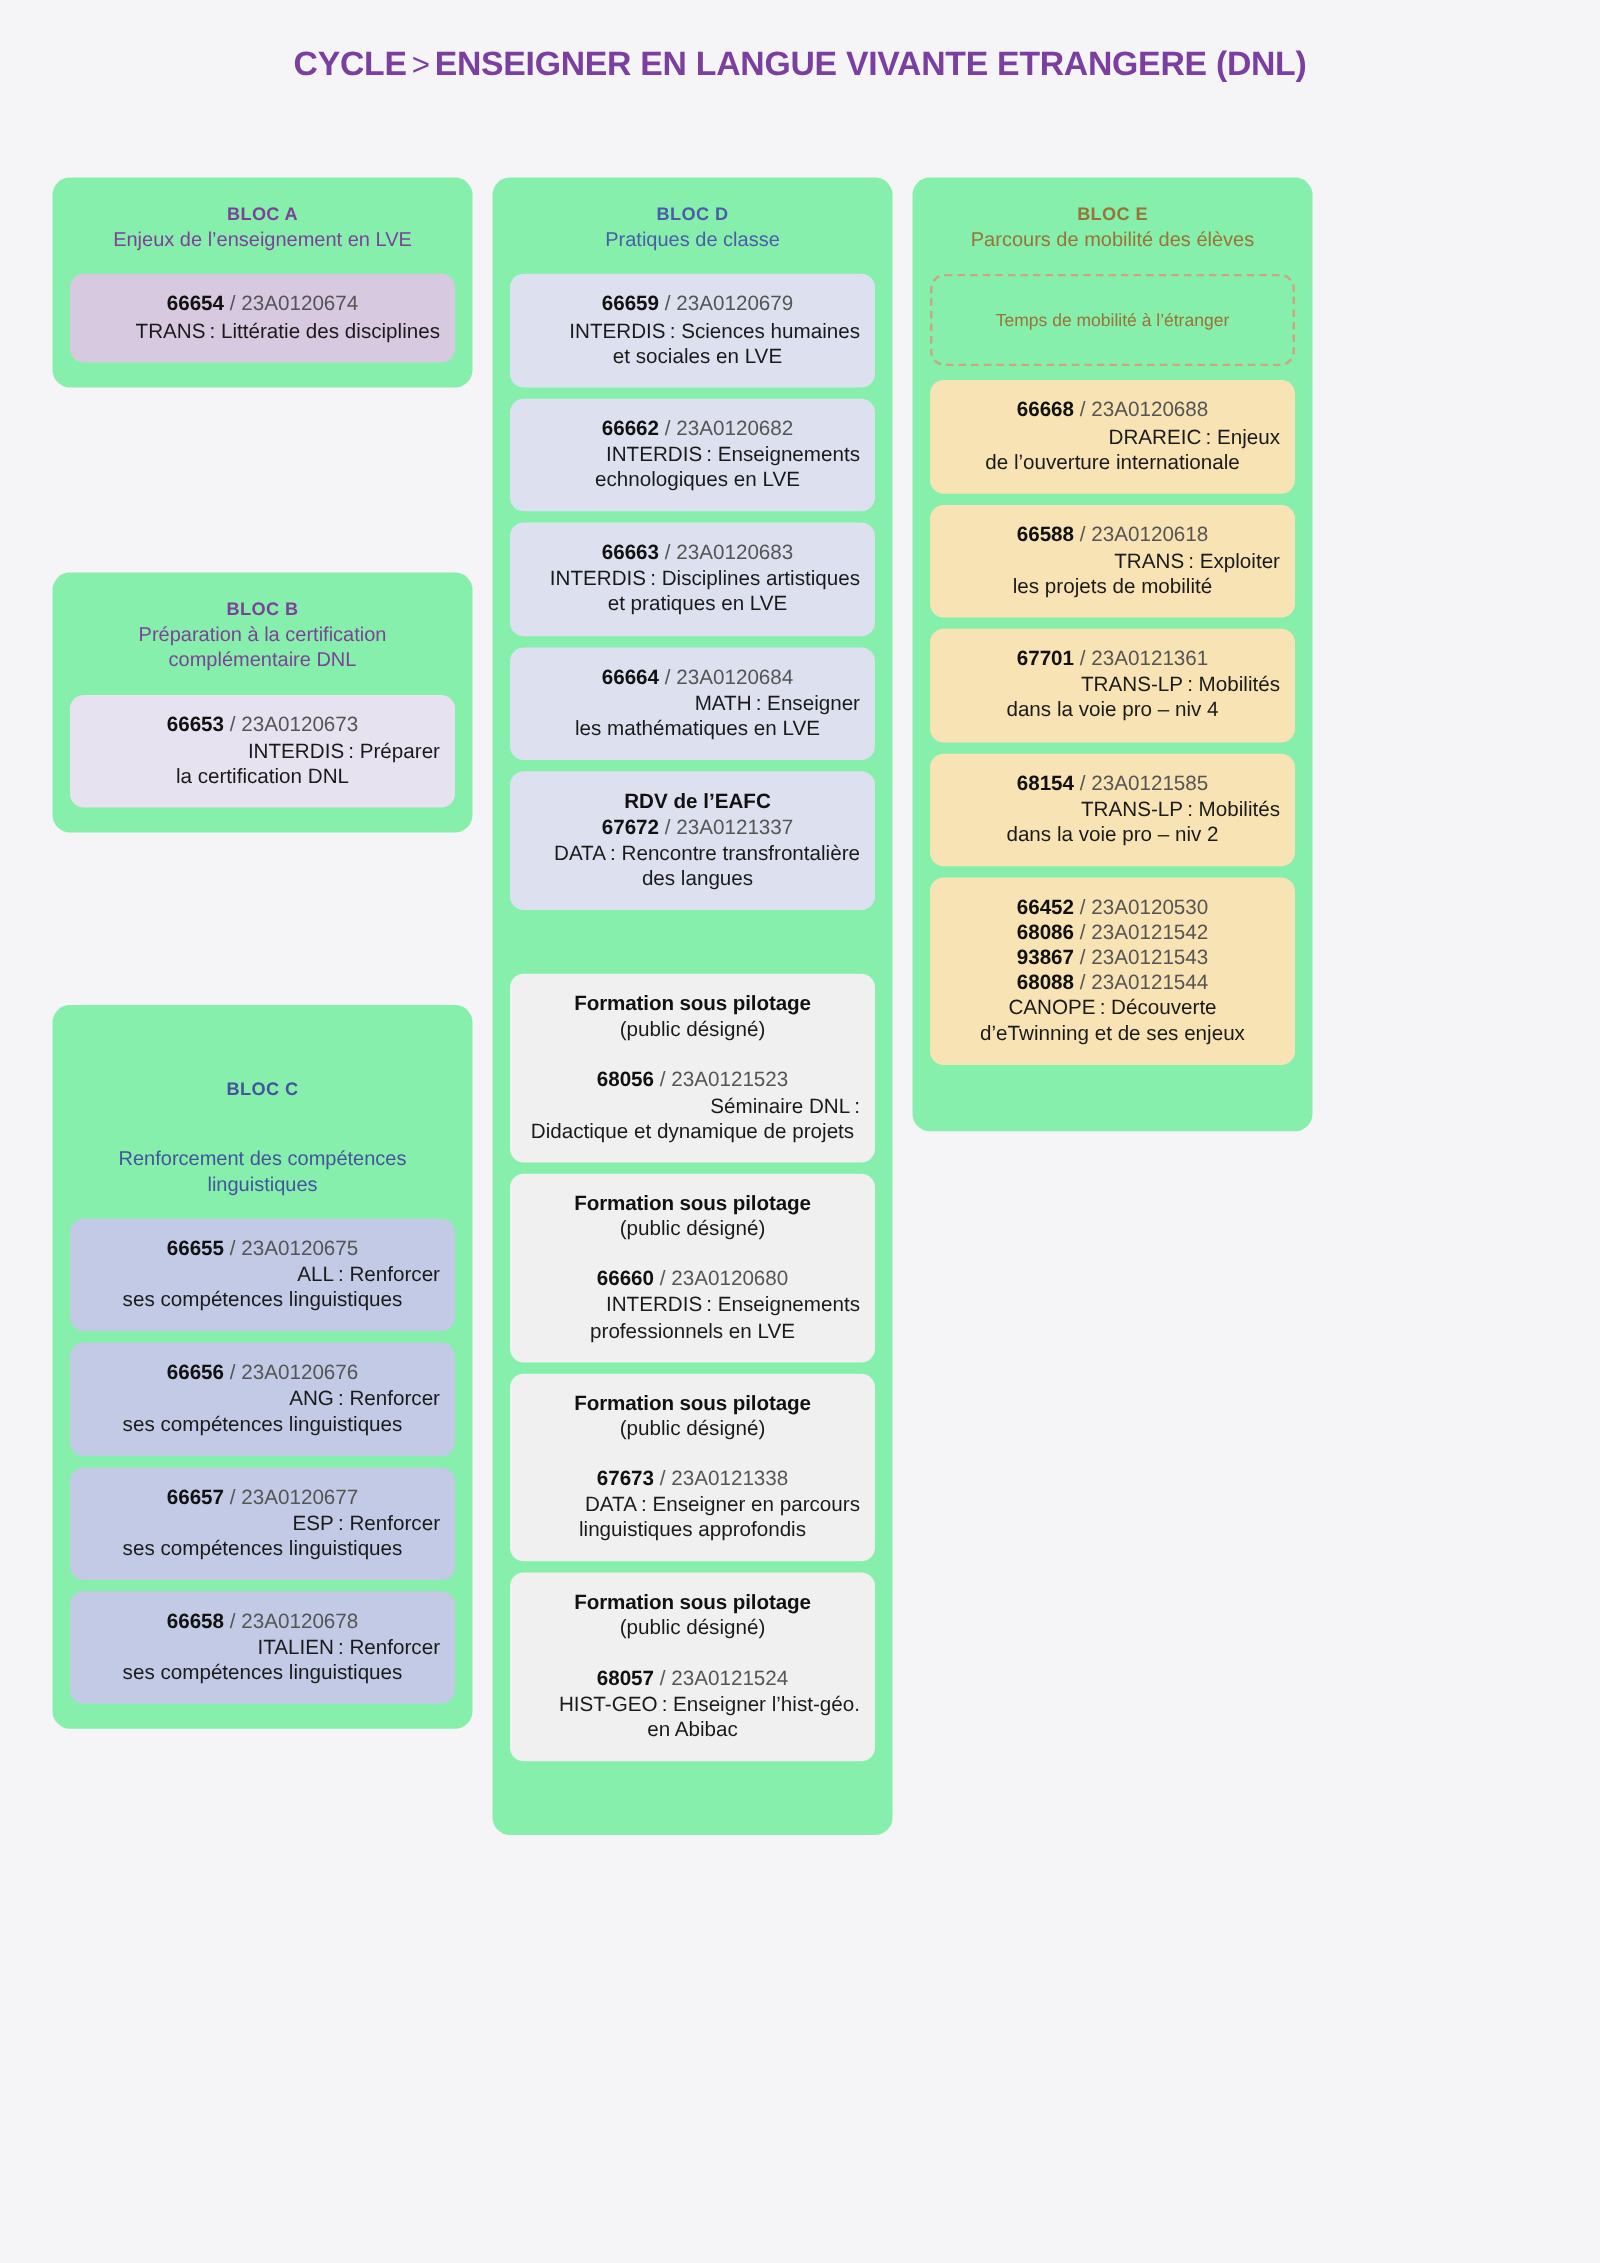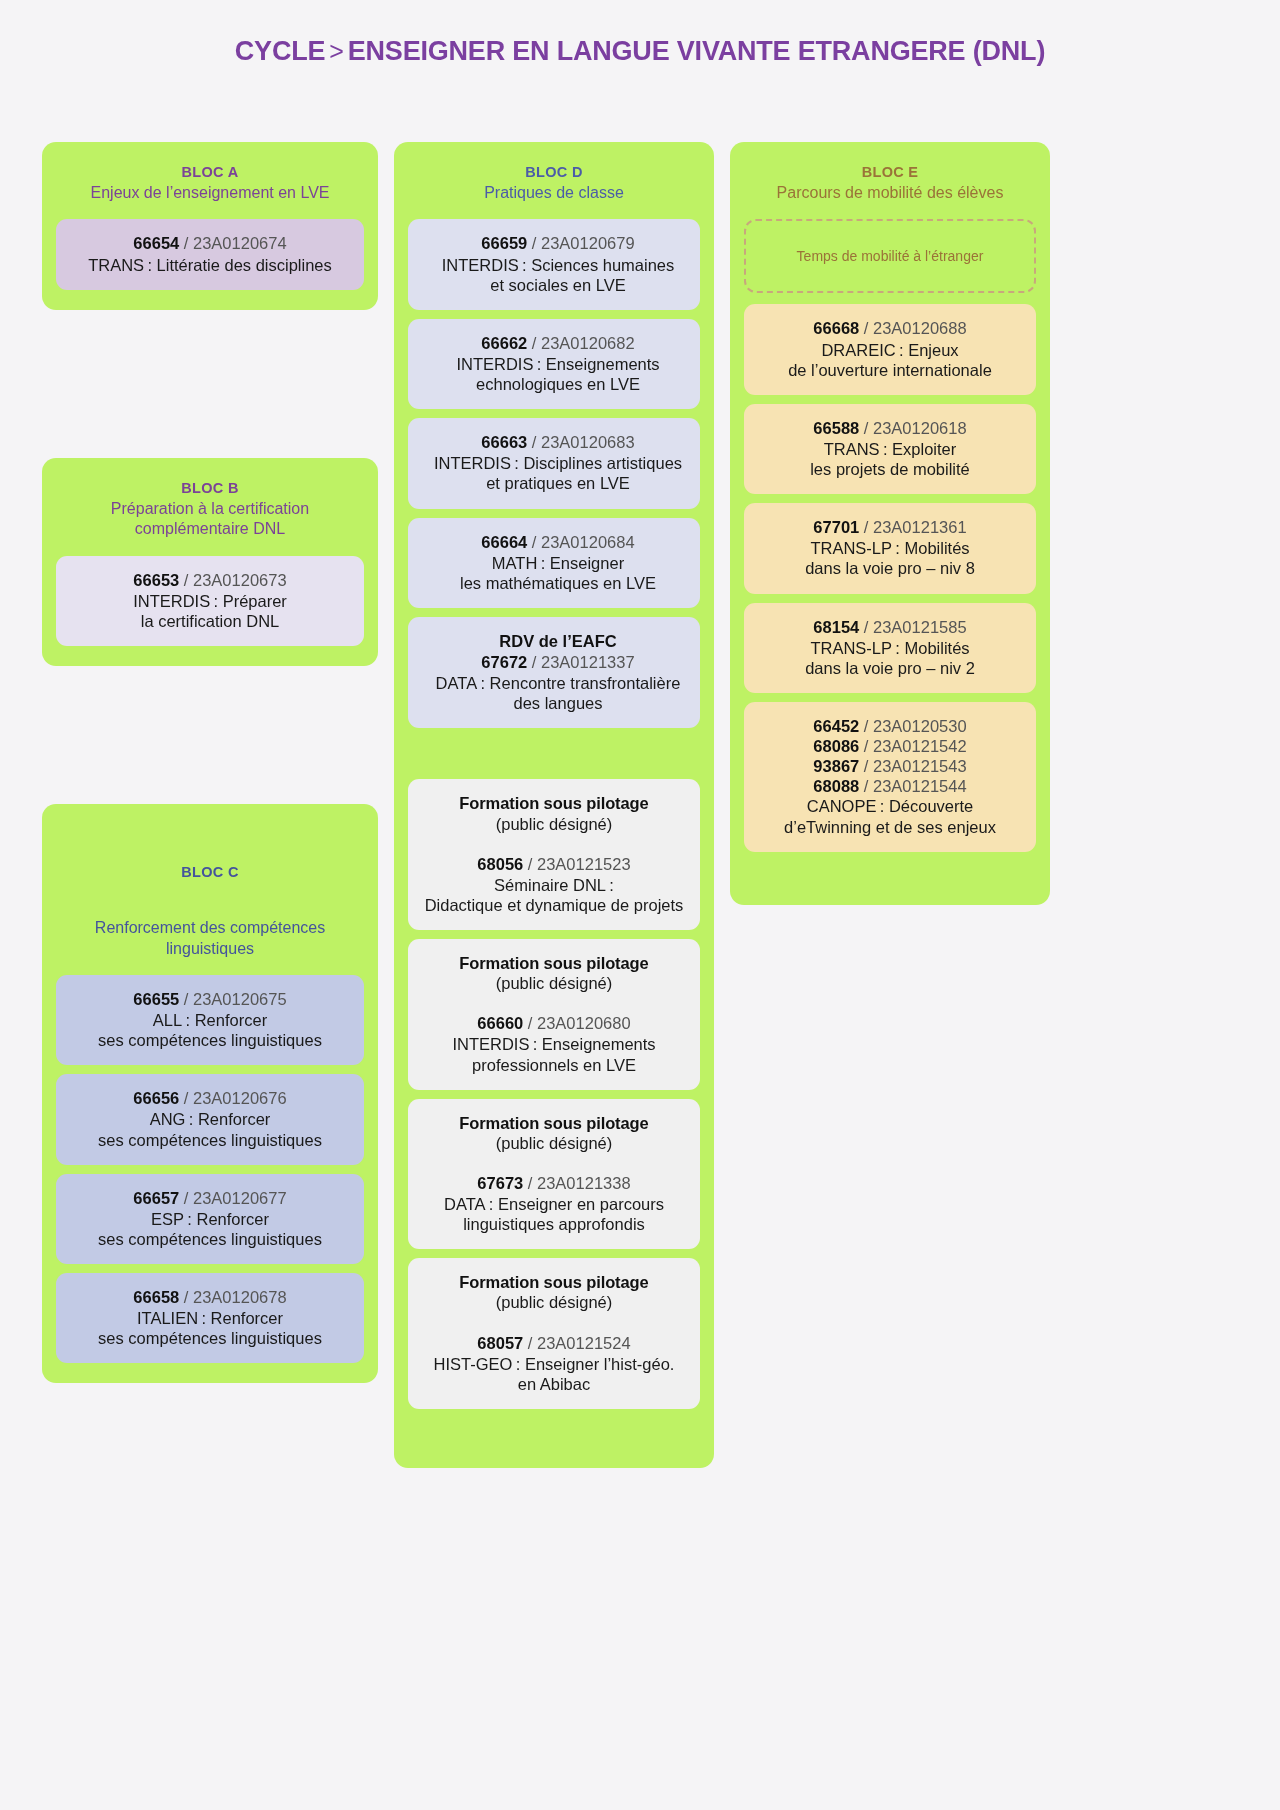--- a/index.html
+++ b/index.html
@@ -50,21 +50,21 @@
     display: flex;
     align-items: flex-start;
     gap: 16px;
   }
   .col { width: 336px; flex: 0 0 336px; display: flex; flex-direction: column; }
   .col-mid { width: 320px; flex: 0 0 320px; }
   .col-right { width: 320px; flex: 0 0 320px; }
 
   
   .bloc {
-    background: #bef264;
+    background: #86efac;
     border-radius: 14px;
     padding: 22px 14px 20px 14px;
   }
   .bloc-head { text-align: center; margin-bottom: 16px; }
   .bloc-name {
     font-size: 14.5px;
     font-weight: 700;
     letter-spacing: 0.3px;
     margin-bottom: 3px;
   }
@@ -86,21 +86,21 @@
     padding: 14px 12px 15px 12px;
     margin-bottom: 9px;
     text-align: center;
     font-size: 16.5px;
     line-height: 1.22;
     color: #1a1a1a;
   }
   .card:last-child { margin-bottom: 0; }
   .card .code { font-weight: 700; color: #111; }
   .card .slashref { color: #555; font-weight: 400; }
-  .card .body { display: block; margin-top: 1px; }
+  .card .body { display: block; margin-top: 1px; text-align: right; }
   .card .rdv {
     display: block;
     font-weight: 700;
     color: #111;
     margin-bottom: 1px;
   }
 
   .card-mauve   { background: #d7c9e0; }
   .card-lilac   { background: #e6e2f0; }
   .card-blue    { background: #c2cae5; }
@@ -296,21 +296,21 @@
           <span class="multi-line">de l’ouverture internationale</span>
         </div>
         <div class="card card-amber">
           <span class="code">66588</span><span class="slashref"> / <span>23A0120618</span></span>
           <span class="body multi-line">TRANS : Exploiter</span>
           <span class="multi-line">les projets de mobilité</span>
         </div>
         <div class="card card-amber">
           <span class="code">67701</span><span class="slashref"> / <span>23A0121361</span></span>
           <span class="body multi-line">TRANS-LP : Mobilités</span>
-          <span class="multi-line">dans la voie pro – niv 8</span>
+          <span class="multi-line">dans la voie pro – niv 4</span>
         </div>
         <div class="card card-amber">
           <span class="code">68154</span><span class="slashref"> / <span>23A0121585</span></span>
           <span class="body multi-line">TRANS-LP : Mobilités</span>
           <span class="multi-line">dans la voie pro – niv 2</span>
         </div>
 
         <div class="card card-amber">
           <span class="multi-line"><span class="code">66452</span><span class="slashref"> / <span>23A0120530</span></span></span>
           <span class="multi-line"><span class="code">68086</span><span class="slashref"> / <span>23A0121542</span></span></span>

